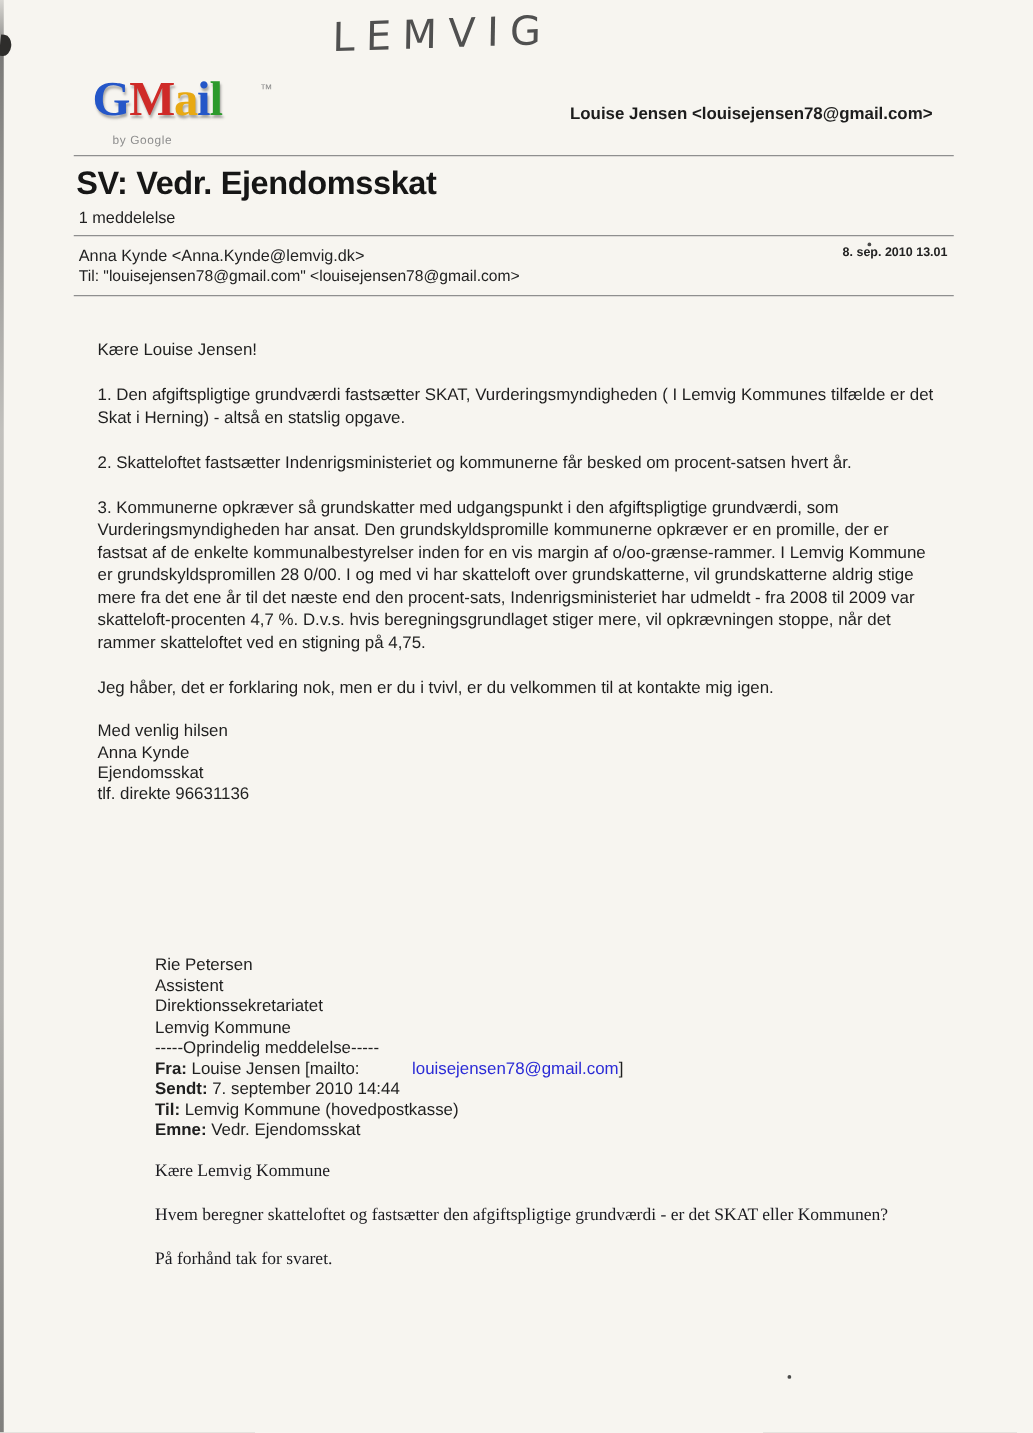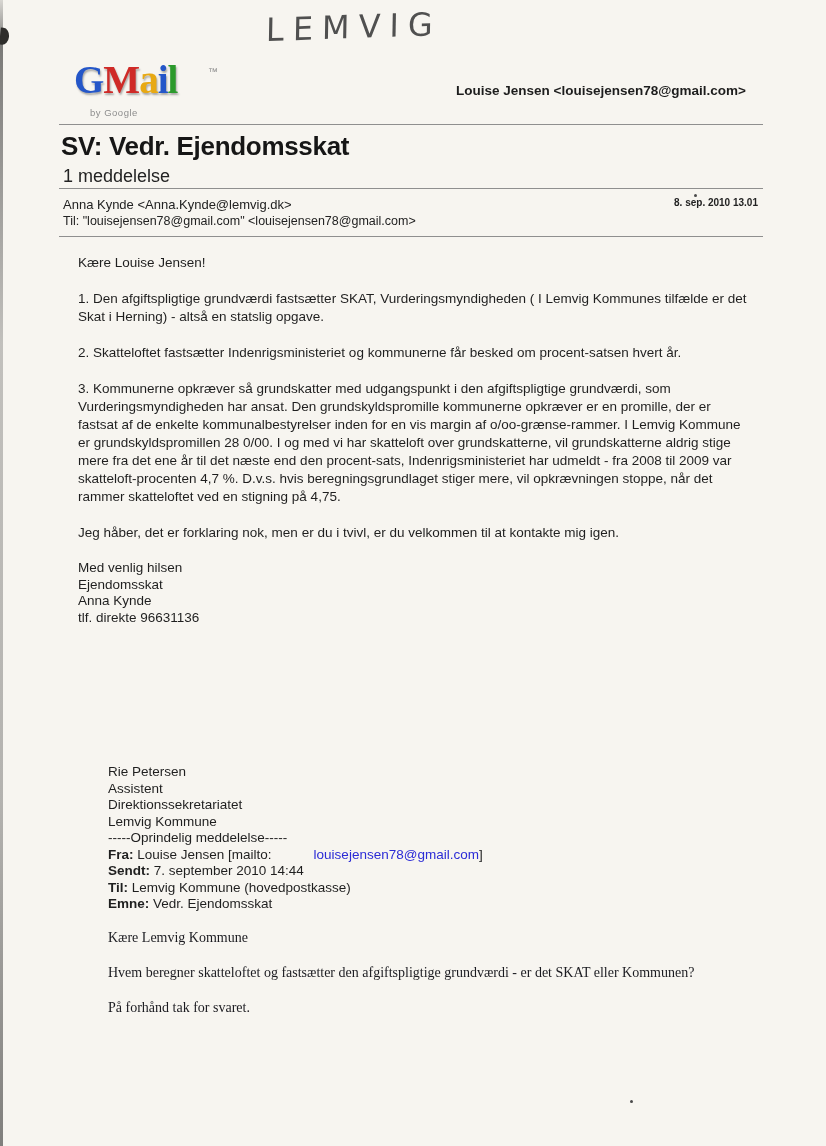--- a/index.html
+++ b/index.html
@@ -23,31 +23,31 @@
     font-weight:bold;font-size:39px;line-height:1;filter:blur(.35px);letter-spacing:-1px;}
   .gmail-logo .logo-letter{text-shadow:1px 2px 2px rgba(70,70,70,.45);}
   .logo-tm{position:absolute;left:208px;top:66px;font-size:10px;color:#8a8a8a;}
   .logo-byline{position:absolute;left:90px;top:107px;font-size:9.5px;color:#8d8d8d;letter-spacing:.5px;}
   
   .account{position:absolute;right:80px;top:83px;font-size:13.5px;font-weight:bold;color:#1d1d1d;}
   
   .rule{position:absolute;left:59px;width:704px;border-top:1px solid #8f8f8f;height:0;}
   
   .subject-title{position:absolute;left:61px;top:131px;font-size:26px;font-weight:bold;color:#161616;letter-spacing:-.3px;}
-  .subject-count{position:absolute;left:63px;top:166px;font-size:18px;}
+  .subject-count{position:absolute;left:63px;top:166px;font-size:13px;}
   
   .msg-from{position:absolute;left:63px;top:197px;font-size:13px;font-weight:normal;}
   .msg-date{position:absolute;right:68px;top:197px;font-size:10px;font-weight:bold;}
   .msg-to{position:absolute;left:63px;top:214px;font-size:12.5px;}
   
   .body-block{position:absolute;left:78px;top:254px;width:676px;font-size:13.5px;line-height:18px;color:#1f1f1f;}
-  .body-block p{margin:0 0 18px 0;}
+  .body-block p{margin:17px 0 18px 0;}
   .sig-line{line-height:16.5px;}
   
-  .quoted-block{position:absolute;left:108px;top:764px;width:650px;font-size:13.5px;line-height:16.5px;color:#1f1f1f;}
+  .quoted-block{position:absolute;left:124px;top:764px;width:650px;font-size:13.5px;line-height:16.5px;color:#1f1f1f;}
   .quoted-block .line{margin:0;}
   .quoted-block b{font-weight:bold;}
   .mail-link{text-decoration:none;cursor:pointer;}
   .serif-block{margin-top:16px;font-family:"Liberation Serif",serif;font-size:14px;line-height:17px;color:#1b1b20;}
   .serif-block p{margin:0 0 18px 0;}
 </style>
 </head>
 <body>
 
 <div class="page">
@@ -78,22 +78,22 @@
   <div class="msg-date">8. sep. 2010 13.01</div>
   <div class="msg-to">Til: "louisejensen78@gmail.com" &lt;louisejensen78@gmail.com&gt;</div>
 
   <div class="body-block">
     <p>Kære Louise Jensen!</p>
     <p>1. Den afgiftspligtige grundværdi fastsætter SKAT, Vurderingsmyndigheden ( I Lemvig Kommunes tilfælde er det Skat i Herning) - altså en statslig opgave.</p>
     <p>2. Skatteloftet fastsætter Indenrigsministeriet og kommunerne får besked om procent-satsen hvert år.</p>
     <p>3. Kommunerne opkræver så grundskatter med udgangspunkt i den afgiftspligtige grundværdi, som Vurderingsmyndigheden har ansat. Den grundskyldspromille kommunerne opkræver er en promille, der er fastsat af de enkelte kommunalbestyrelser inden for en vis margin af o/oo-grænse-rammer. I Lemvig Kommune er grundskyldspromillen 28 0/00. I og med vi har skatteloft over grundskatterne, vil grundskatterne aldrig stige mere fra det ene år til det næste end den procent-sats, Indenrigsministeriet har udmeldt - fra 2008 til 2009 var skatteloft-procenten 4,7 %. D.v.s. hvis beregningsgrundlaget stiger mere, vil opkrævningen stoppe, når det rammer skatteloftet ved en stigning på 4,75.</p>
     <p>Jeg håber, det er forklaring nok, men er du i tvivl, er du velkommen til at kontakte mig igen.</p>
     <div class="sig-line">Med venlig hilsen</div>
+    <div class="sig-line">Anna Kynde</div>
     <div class="sig-line">Ejendomsskat</div>
-    <div class="sig-line">Anna Kynde</div>
     <div class="sig-line">tlf. direkte 96631136</div>
   </div>
 
   <div class="quoted-block">
     <div class="line">Rie Petersen</div>
     <div class="line">Assistent</div>
     <div class="line">Direktionssekretariatet</div>
     <div class="line">Lemvig Kommune</div>
     <div class="line">-----Oprindelig meddelelse-----</div>
     <div class="line"><b>Fra:</b><span> Louise Jensen [mailto:</span><a class="mail-link" style="color: rgb(43, 43, 214); padding-left: 42px;">louisejensen78@gmail.com</a><span>]</span></div>

